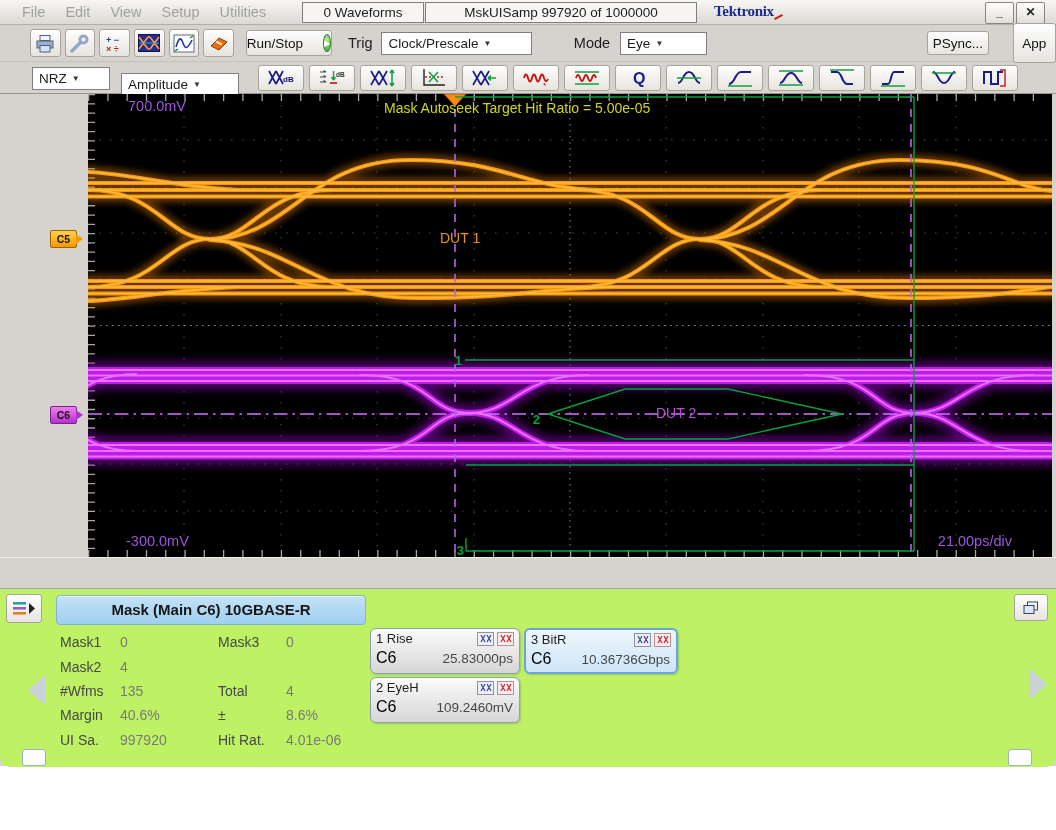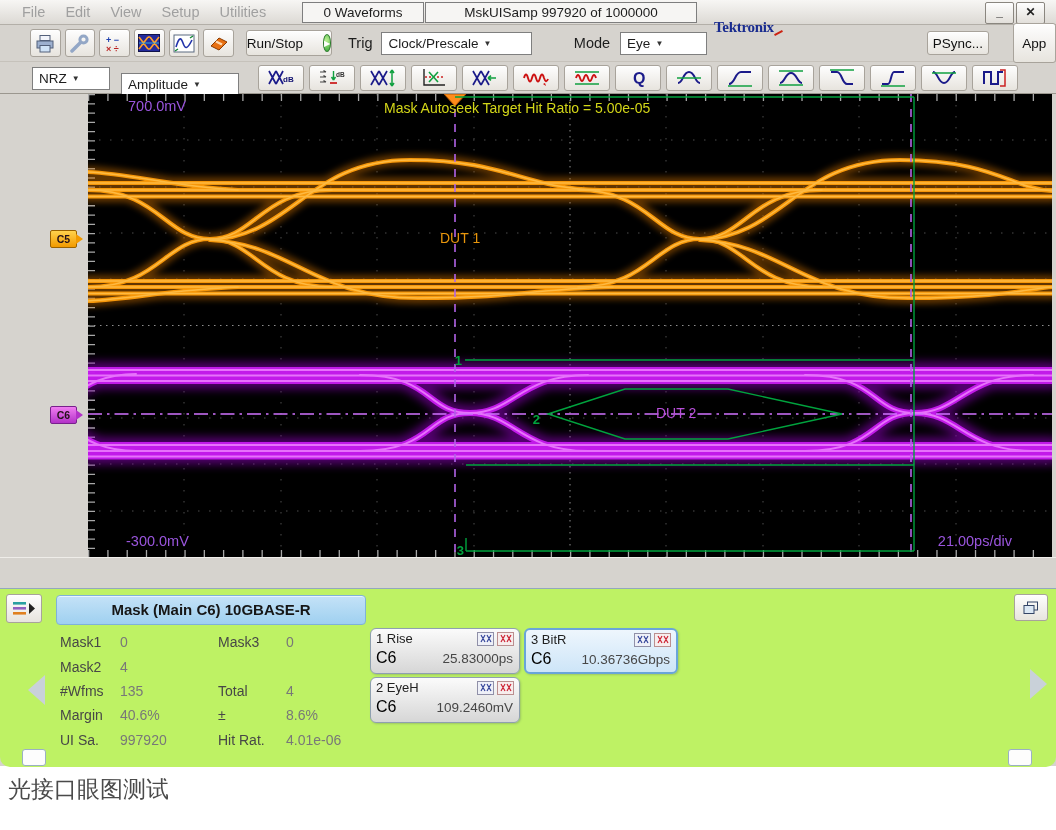--- a/index.html
+++ b/index.html
@@ -9,21 +9,21 @@
 
   
   .titlebar{position:absolute;left:0;top:0;width:1056px;height:24px;
             background:linear-gradient(#f7f6f4,#dcd9d4);border-bottom:1px solid #b3afa8;}
   .menu{position:absolute;left:12px;top:0;height:24px;display:flex;align-items:center;}
   .menu span{color:#a0a0a0;font-size:14.5px;margin:0 10px;}
   .tb-box{position:absolute;top:2px;height:19px;line-height:19px;border:1px solid #7e7e7e;
           background:#f6f5f3;font-size:13.5px;color:#1d1d1d;text-align:center;}
   #wavecount{left:302px;width:120px;}
   #acqstatus{left:425px;width:270px;}
-  #logo{position:absolute;left:714px;top:19px;font-weight:bold;font-size:15px;color:#1a2c8f;
+  #logo{position:absolute;left:714px;top:3px;font-weight:bold;font-size:15px;color:#1a2c8f;
         letter-spacing:-0.3px;font-family:"Liberation Serif",serif;}
   #logo .accent{position:absolute;left:60px;top:13px;width:9px;height:2px;background:#cc2211;
         transform:rotate(-28deg);}
   .winbtn{position:absolute;top:2px;width:27px;height:20px;border:1px solid #8a867f;border-radius:2px;
           background:linear-gradient(#fefefe,#e2dfda);font-size:12px;font-weight:bold;color:#222;
           text-align:center;line-height:18px;}
   #btn-min{left:985px;} #btn-close{left:1016px;}
 
   
   .toolbar1{position:absolute;left:0;top:25px;width:1056px;height:37px;display:flex;
@@ -536,14 +536,13 @@
           </svg>
     </span>
     <div class="chev" id="chevL"></div>
     <div class="chev" id="chevR"></div>
     <div class="cap" id="capL"></div>
     <div class="cap" id="capR"></div>
   </div>
 
 </div>
 
-<div id="caption">光接口眼图测试</div>
 </div>
 
 </body></html>

